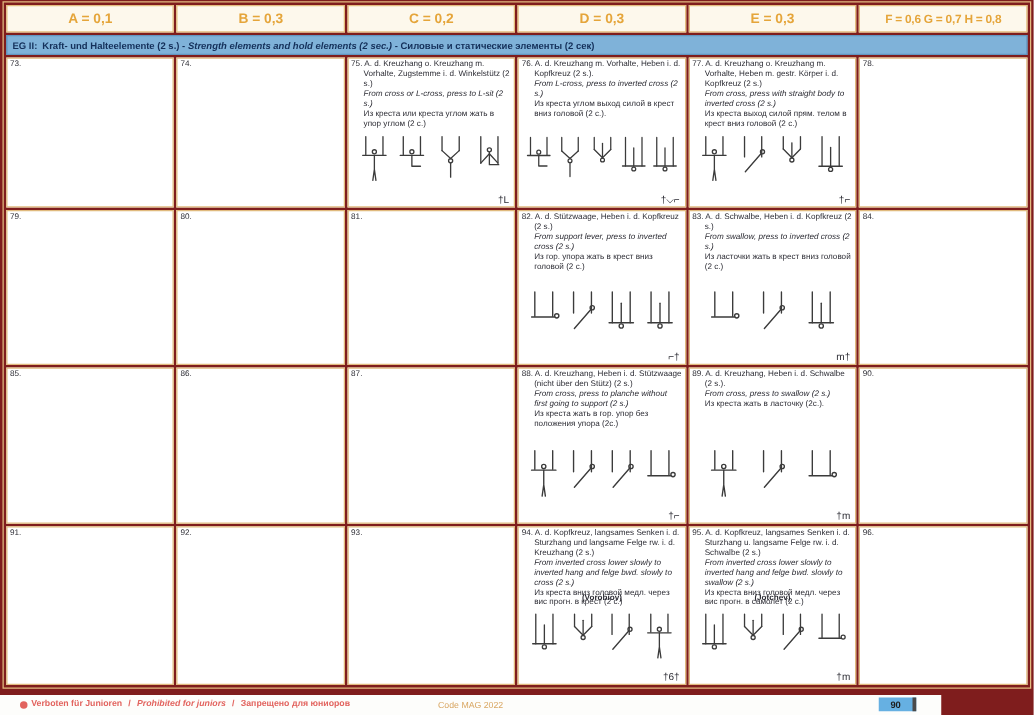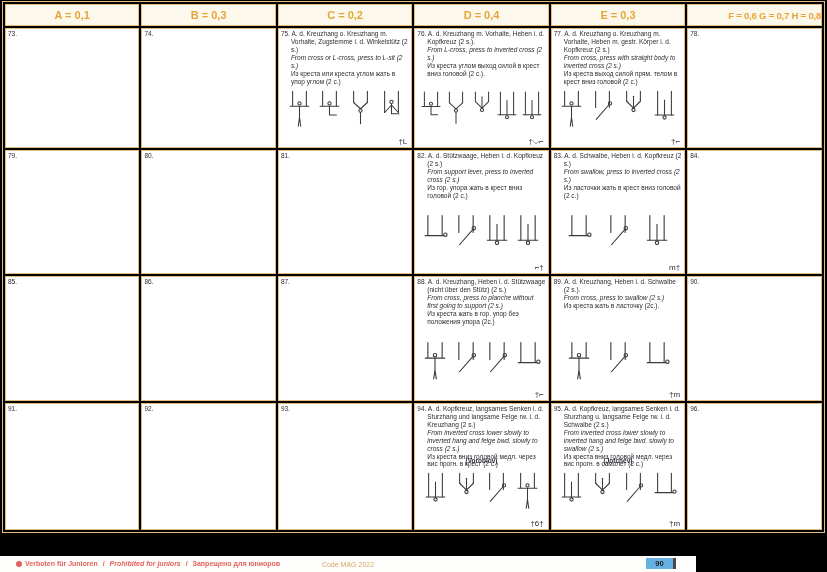--- a/index.html
+++ b/index.html
@@ -1,36 +1,36 @@
 <!DOCTYPE html>
 <html><head>
 <meta charset="utf-8">
 <style>
   html,body{margin:0;padding:0;background:#ffffff;font-family:"Liberation Sans",sans-serif;}
-  .page{position:relative;width:827px;height:572px;background:#000000;overflow:hidden;}
+  .page{position:relative;width:827px;height:572px;background:#7f1d1d;overflow:hidden;}
   table.cop{position:absolute;left:2px;top:1px;width:823px;border-collapse:separate;border-spacing:2px;table-layout:fixed;border:1px solid #e2bc80;}
   th.colh{height:20px;background:#fdf8ec;border:1px solid #e3bd7d;color:#e5a53a;font-size:11px;font-weight:bold;text-align:center;padding:0;}
-  th.colh.small{font-size:9.5px;letter-spacing:-0.2px;text-align:right;}
+  th.colh.small{font-size:9.5px;letter-spacing:-0.2px;}
   td.banner{height:12px;background:#7fb2d9;border:1px solid #6396c0;color:#14305a;font-size:7.6px;font-weight:bold;padding:1px 4px;white-space:nowrap;overflow:hidden;}
   td.banner .sep{white-space:pre;}
   td.banner .bde{margin-left:4px;}
   td.banner .ben{font-style:italic;}
   tr.r1{height:120px;}tr.r2{height:124px;}tr.r3{height:125px;}tr.r4{height:127px;}
   td.cell{background:#ffffff;border:1px solid #e0ba7e;vertical-align:top;position:relative;padding:1px 2px 1px 2px;color:#2c2c34;font-size:6.5px;line-height:1.22;overflow:hidden;}
   p.ln{margin:0;}
   p.depar{padding-left:10px;text-indent:-10px;}
   p.en{padding-left:10px;font-style:italic;}
   p.ru{padding-left:10px;}
   span.num{font-weight:normal;}
   .figs{position:absolute;left:2px;right:2px;bottom:11px;display:flex;justify-content:space-evenly;align-items:flex-end;}
   svg.fig{display:block;}
   .figdefs path,.figdefs circle{stroke:#3b3b3b;stroke-width:1.7;fill:none;stroke-linecap:round;stroke-linejoin:round;}
   .sym{position:absolute;right:4px;bottom:0px;font-size:8px;color:#2c2c34;}
   .ename{position:absolute;left:0;right:0;bottom:64px;text-align:center;font-weight:bold;font-size:6.5px;color:#2c2c34;}
-  .footer{position:absolute;left:0;top:556px;width:696px;height:16px;background:#fdfdfb;}
+  .footer{position:absolute;left:0;top:556px;width:753px;height:16px;background:#fdfdfb;}
   .f-left{position:absolute;left:16px;top:4px;display:flex;align-items:center;gap:3px;color:#e2635e;font-size:7px;font-weight:bold;}
   .f-left .fen{font-style:italic;}
   .f-left .fsep{white-space:pre;}
   .dot{width:6px;height:6px;border-radius:50%;background:#e2635e;flex:0 0 auto;}
   .f-center{position:absolute;left:0;right:0;top:5px;text-align:center;color:#d9a763;font-size:7px;}
   .f-badge{position:absolute;right:20px;top:2px;width:27px;height:11px;background:#66b0e2;border-right:3px solid #4a4a4a;color:#1d1d1d;text-align:center;font-size:7.5px;font-weight:bold;line-height:11px;}
 </style>
 </head>
 <body>
 
@@ -93,23 +93,28 @@
         <col style="width:16.66%">
         <col style="width:16.66%">
         <col style="width:16.66%">
         <col style="width:16.7%">
       </colgroup>
     <tbody>
         <tr>
       <th class="colh">A = 0,1</th>
       <th class="colh">B = 0,3</th>
       <th class="colh">C = 0,2</th>
-      <th class="colh">D = 0,4</th>
+      <th class="colh">D = 0,3</th>
       <th class="colh">E = 0,3</th>
       <th class="colh small">F = 0,6 G = 0,7 H = 0,8</th>
+    </tr>
+    <tr>
+      <td class="banner" colspan="6">
+        <span>EG II:</span><span class="bde">Kraft- und Halteelemente (2 s.)</span><span class="sep"> - </span><span class="ben">Strength elements and hold elements (2 sec.)</span><span class="sep"> - </span><span>Силовые и статические элементы (2 сек)</span>
+      </td>
     </tr>
 
     <tr class="r1">
       <td class="cell">
             <p class="ln"><span class="num">73.</span></p>
           </td>
       <td class="cell">
             <p class="ln"><span class="num">74.</span></p>
           </td>
       <td class="cell">

